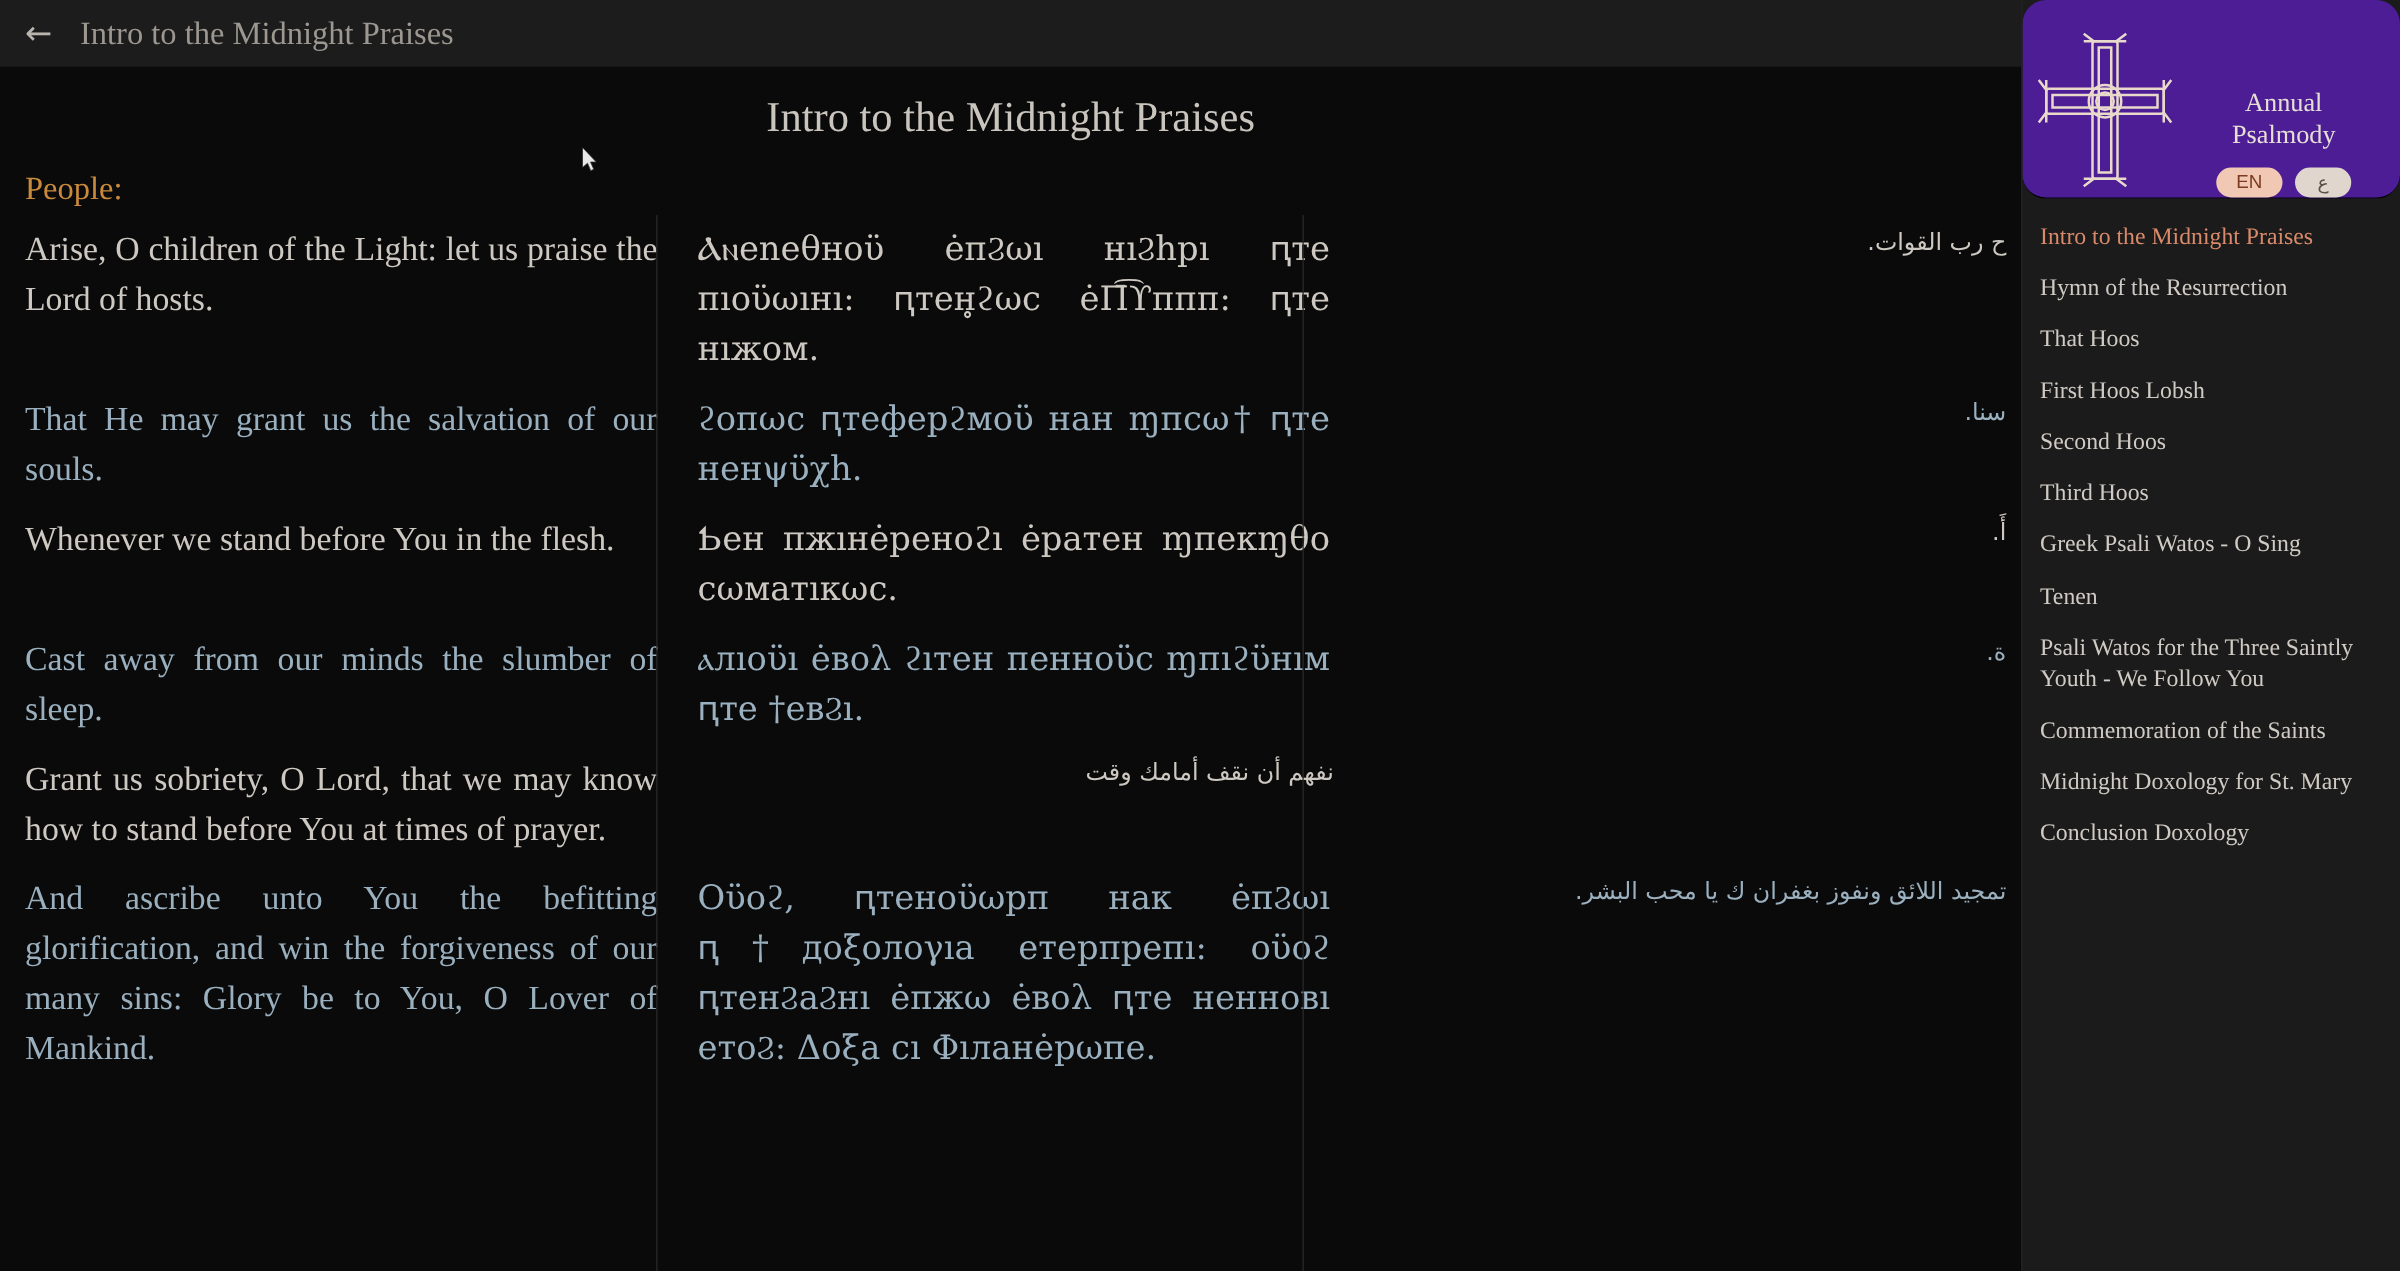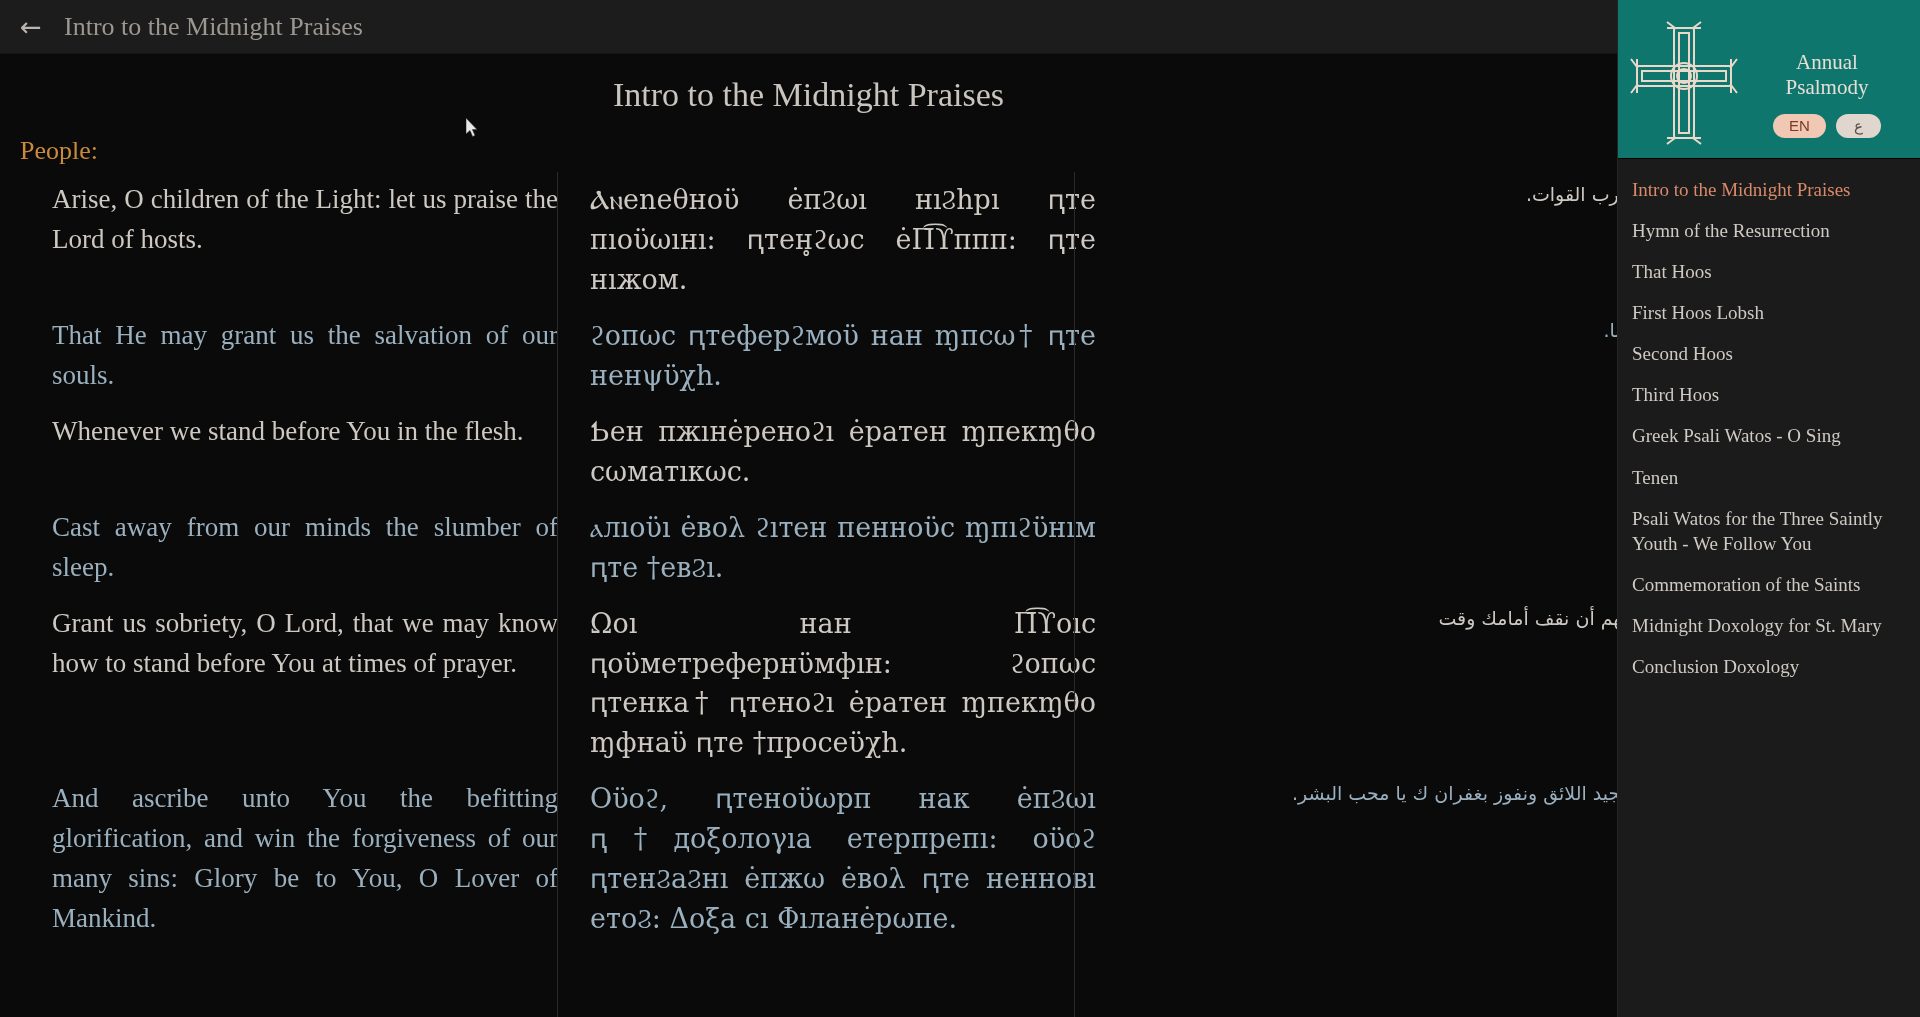--- a/index.html
+++ b/index.html
@@ -83,21 +83,20 @@
   .section-label {
     color: #c98a3c;
     font-size: 26px;
     margin: 22px 0 6px 20px;
     font-family: "Liberation Serif", serif;
   }
 
   .verse-grid {
     position: relative;
     width: 1617px;
-    margin-left: 32px;
   }
   .vrow {
     display: flex;
     width: 1617px;
     align-items: flex-start;
   }
   .vcell {
     padding: 8px 12px 8px 20px;
     font-size: 27px;
     line-height: 1.48;
@@ -121,25 +120,26 @@
     position: absolute;
     top: 0; right: 0;
     width: 303px;
     height: 1017px;
     background: #1b1b1b;
     border-left: 1px solid #242424;
     overflow: hidden;
   }
   .side-header {
     height: 159px;
-    background: #0f766e;
-    display: flex;
-    align-items: center;
+    background: #4c1d95;
+    display: flex;
+    align-items: flex-end;
     padding: 8px 10px 0 6px;
     border-bottom: 1px solid #000;
+    border-radius: 19px;
   }
   .cross-wrap {
     width: 120px; height: 140px;
     display: flex; align-items: center; justify-content: center;
   }
   .header-right {
     flex: 1;
     display: flex;
     flex-direction: column;
     align-items: center;
@@ -226,21 +226,20 @@
           <div class="vcell col-cop c-light">Ƅен πжıнėреноϩı ėратен ɱпекɱθо сωматıкωс.</div>
           <div class="vcell col-ar c-light">أَ.</div>
         </div>
         <div class="vrow">
           <div class="vcell col-en c-blue">Cast away from our minds the slumber of sleep.</div>
           <div class="vcell col-cop c-blue">ⲁлıоϋı ėвоλ ϩıтен пенноϋс ɱпıϩϋнıм ԥте †евϨı.</div>
           <div class="vcell col-ar c-blue">ة.</div>
         </div>
         <div class="vrow">
           <div class="vcell col-en c-light">Grant us sobriety, O Lord, that we may know how to stand before You at times of prayer.</div>
-          <div class="vcell col-cop c-light">Ωоı нан Π̄͡ϒоıс ԥоϋметрефернϋмфıн: ϩопωс ԥтенка† ԥтеноϩı ėратен ɱпекɱθо ɱфнаϋ ԥте †πросеϋχh.</div>
           <div class="vcell col-ar c-light">نفهم أن نقف أمامك وقت</div>
         </div>
         <div class="vrow">
           <div class="vcell col-en c-blue">And ascribe unto You the befitting glorification, and win the forgiveness of our many sins: Glory be to You, O Lover of Mankind.</div>
           <div class="vcell col-cop c-blue">Οϋоϩ, ԥтеноϋωрп нак ėпϨωı ԥ†доξолоγıа етерπрепı: оϋоϩ ԥтенϨаϨнı ėпжω ėвоλ ԥте ненновı етоϨ: Δоξа сı Φıланėрωпе.</div>
           <div class="vcell col-ar c-blue">تمجيد اللائق ونفوز بغفران ك يا محب البشر.</div>
         </div>
       </div>
   </div>
 

